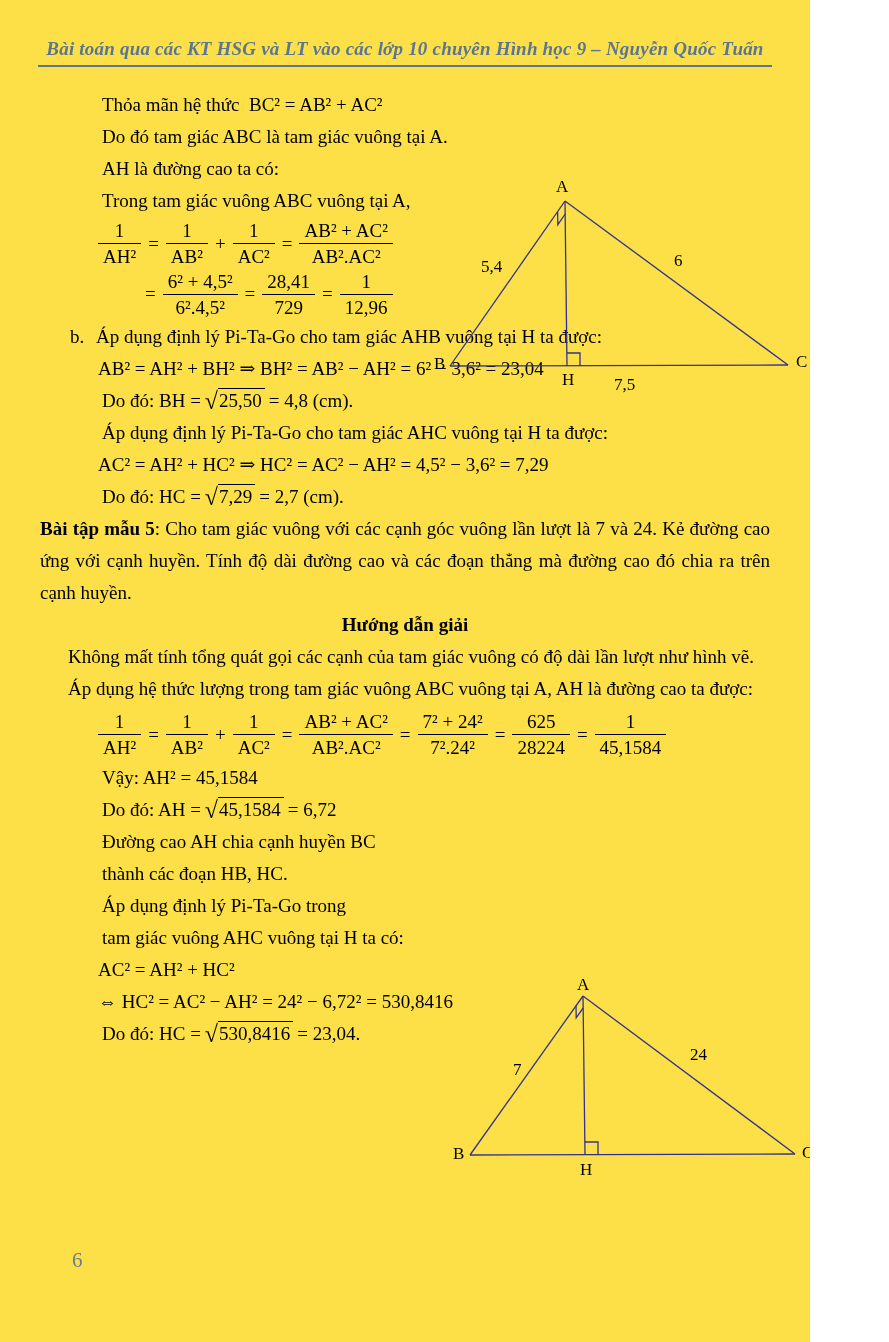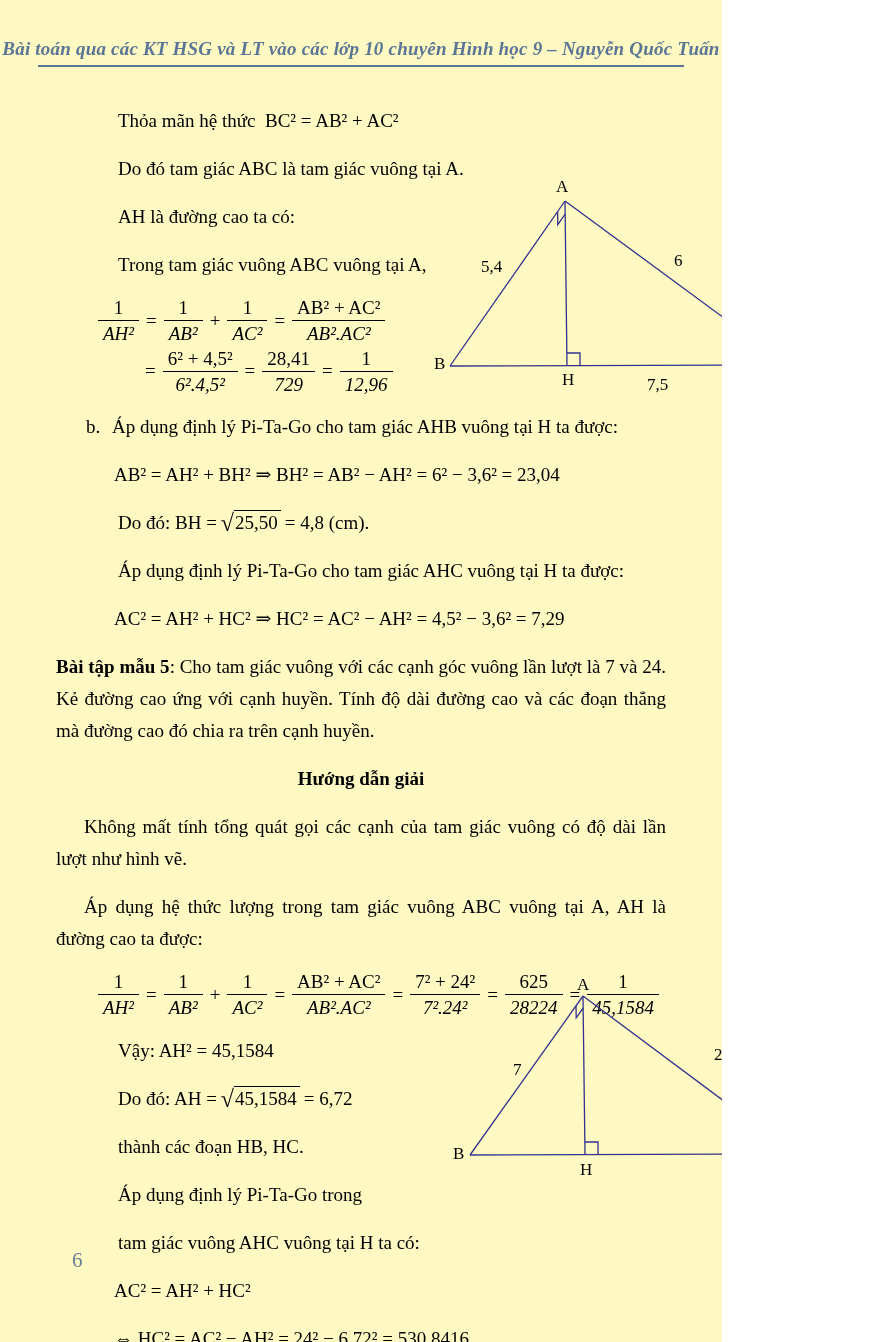--- a/index.html
+++ b/index.html
@@ -1,42 +1,42 @@
 <!DOCTYPE html>
 <html style="--header-text: #5a7694; --diagram-line: #32328e; --page-number-color: #6b7f94;"><head>
 <meta charset="utf-8">
 <style>
   html,body{margin:0;padding:0;background:#ffffff;}
   .page{
-    position:relative;width:722px;height:1342px;background:#fef9c3;overflow:hidden;
+    position:relative;width:810px;height:1342px;background:#fde047;overflow:hidden;
     font-family:"Liberation Serif","DejaVu Serif",serif;font-size:19px;color:#000;
   }
   
   .header{
     padding-top:38px;text-align:center;font-style:italic;font-weight:bold;
     font-size:19px;color:var(--header-text,#5a7694);letter-spacing:.2px;
   }
   .header-rule{margin:5px 38px 0;border-bottom:2px solid var(--header-text,#53708f);}
   
   .content{padding:22px 40px 0;}
-  .content p{margin:16px;line-height:32px;}
+  .content p{margin:0;line-height:32px;}
   .indent1{padding-left:62px;}
   .b-item{padding-left:30px;}
   .b-item .marker{display:inline-block;width:26px;}
   .just{text-align:justify;line-height:31px;}
   .first-indent{text-indent:28px;}
   .center-bold{text-align:center;font-weight:bold;}
   .bold{font-weight:bold;}
   
   .math-line{padding-left:58px;}
   .eq-row{display:flex;align-items:center;padding-left:58px;margin:3px 0;}
   .eq-row.lead140{padding-left:98px;}
   .frac{display:inline-block;text-align:center;line-height:1.12;vertical-align:middle;}
   .frac .fn{display:block;padding:0 5px 2px;border-bottom:1.4px solid #000;}
-  .frac .fd{display:block;padding:2px 5px 0;font-style:italic;}
+  .frac .fd{display:block;padding:2px 5px 0;}
   .op{padding:0 7px;}
   .sqrt-line{margin:5px 0;}
   .sqrt{white-space:nowrap;margin:0 4px;}
   .sqrt-sign{font-size:24px;vertical-align:-2px;}
   .sqrt-rad{border-top:1.5px solid #000;padding:1px 3px 0 1px;}
   
   .diagram{position:absolute;}
   .diagram svg{display:block;}
   .dlabel{position:absolute;font-size:17px;color:#000;line-height:1;}
   
@@ -107,20 +107,23 @@
     <p class="math-line">AB² = AH² + BH² ⇒ BH² = AB² − AH² = 6² − 3,6² = 23,04</p>
 
     <p class="indent1 sqrt-line">
       <span>Do đó: BH =</span><span class="sqrt"><span class="sqrt-sign">√</span><span class="sqrt-rad">25,50</span></span><span>= 4,8 (cm).</span>
     </p>
 
     <p class="indent1">Áp dụng định lý Pi-Ta-Go cho tam giác AHC vuông tại H ta được:</p>
 
     <p class="math-line">AC² = AH² + HC² ⇒ HC² = AC² − AH² = 4,5² − 3,6² = 7,29</p>
 
+    <p class="indent1 sqrt-line">
+      <span>Do đó: HC =</span><span class="sqrt"><span class="sqrt-sign">√</span><span class="sqrt-rad">7,29</span></span><span>= 2,7 (cm).</span>
+    </p>
 
     <p class="just"><span class="bold">Bài tập mẫu 5</span><span>: Cho tam giác vuông với các cạnh góc vuông lần lượt là 7 và 24. Kẻ đường cao ứng với cạnh huyền. Tính độ dài đường cao và các đoạn thẳng mà đường cao đó chia ra trên cạnh huyền.</span></p>
 
     <p class="center-bold">Hướng dẫn giải</p>
 
     <p class="just first-indent">Không mất tính tổng quát gọi các cạnh của tam giác vuông có độ dài lần lượt như hình vẽ.</p>
     <p class="just first-indent">Áp dụng hệ thức lượng trong tam giác vuông ABC vuông tại A, AH là đường cao ta được:</p>
 
     <div class="eq-row" style="margin-top:6px;">
       <span class="frac">
@@ -158,20 +161,21 @@
           <span class="fd">45,1584</span>
         </span>
     </div>
 
     <p class="indent1">Vậy: AH² = 45,1584</p>
 
     <p class="indent1 sqrt-line">
       <span>Do đó: AH =</span><span class="sqrt"><span class="sqrt-sign">√</span><span class="sqrt-rad">45,1584</span></span><span>= 6,72</span>
     </p>
 
+    <p class="indent1">Đường cao AH chia cạnh huyền BC</p>
     <p class="indent1">thành các đoạn HB, HC.</p>
     <p class="indent1">Áp dụng định lý Pi-Ta-Go trong</p>
     <p class="indent1">tam giác vuông AHC vuông tại H ta có:</p>
 
     <p class="math-line">AC² = AH² + HC²</p>
     <p class="math-line">⇔ HC² = AC² − AH² = 24² − 6,72² = 530,8416</p>
 
     <p class="indent1 sqrt-line">
       <span>Do đó: HC =</span><span class="sqrt"><span class="sqrt-sign">√</span><span class="sqrt-rad">530,8416</span></span><span>= 23,04.</span>
     </p>
@@ -188,37 +192,37 @@
         <path d="M139 177 L152 177 L152 190"></path>
         <path d="M129.6 35.7 L129.8 48.7 L137.2 38"></path>
       </g>
     </svg>
     <span class="dlabel" style="left:128px;top:2px;">A</span>
     <span class="dlabel" style="left:6px;top:179px;">B</span>
     <span class="dlabel" style="left:368px;top:177px;">C</span>
     <span class="dlabel" style="left:134px;top:195px;">H</span>
     <span class="dlabel" style="left:53px;top:82px;">5,4</span>
     <span class="dlabel" style="left:246px;top:76px;">6</span>
-    <span class="dlabel" style="left:186px;top:200px;margin-left:33px;">7,5</span>
+    <span class="dlabel" style="left:186px;top:200px;">7,5</span>
   </div>
 
   <div class="diagram" style="left:450px;top:976px;width:439px;height:205px;">
     <svg width="439" height="200" viewBox="0 0 439 200">
       <g fill="none" stroke="var(--diagram-line,#32328e)" stroke-width="1.3">
         <path d="M133 20 L20 179"></path>
         <path d="M133 20 L345 178"></path>
         <path d="M20 179 L345 178"></path>
         <path d="M133 20 L135 179"></path>
         <path d="M135 166 L148 166 L148 179"></path>
         <path d="M126 29.8 L126.2 41.8 L133.2 32"></path>
       </g>
     </svg>
     <span class="dlabel" style="left:127px;top:0px;">A</span>
     <span class="dlabel" style="left:3px;top:169px;">B</span>
     <span class="dlabel" style="left:352px;top:168px;">C</span>
     <span class="dlabel" style="left:130px;top:185px;">H</span>
     <span class="dlabel" style="left:63px;top:85px;">7</span>
-    <span class="dlabel" style="left:240px;top:70px;margin-left:24px;">24</span>
+    <span class="dlabel" style="left:240px;top:70px;">24</span>
   </div>
 
   <div class="page-number">6</div>
 
 </div>
 
 </body></html>

